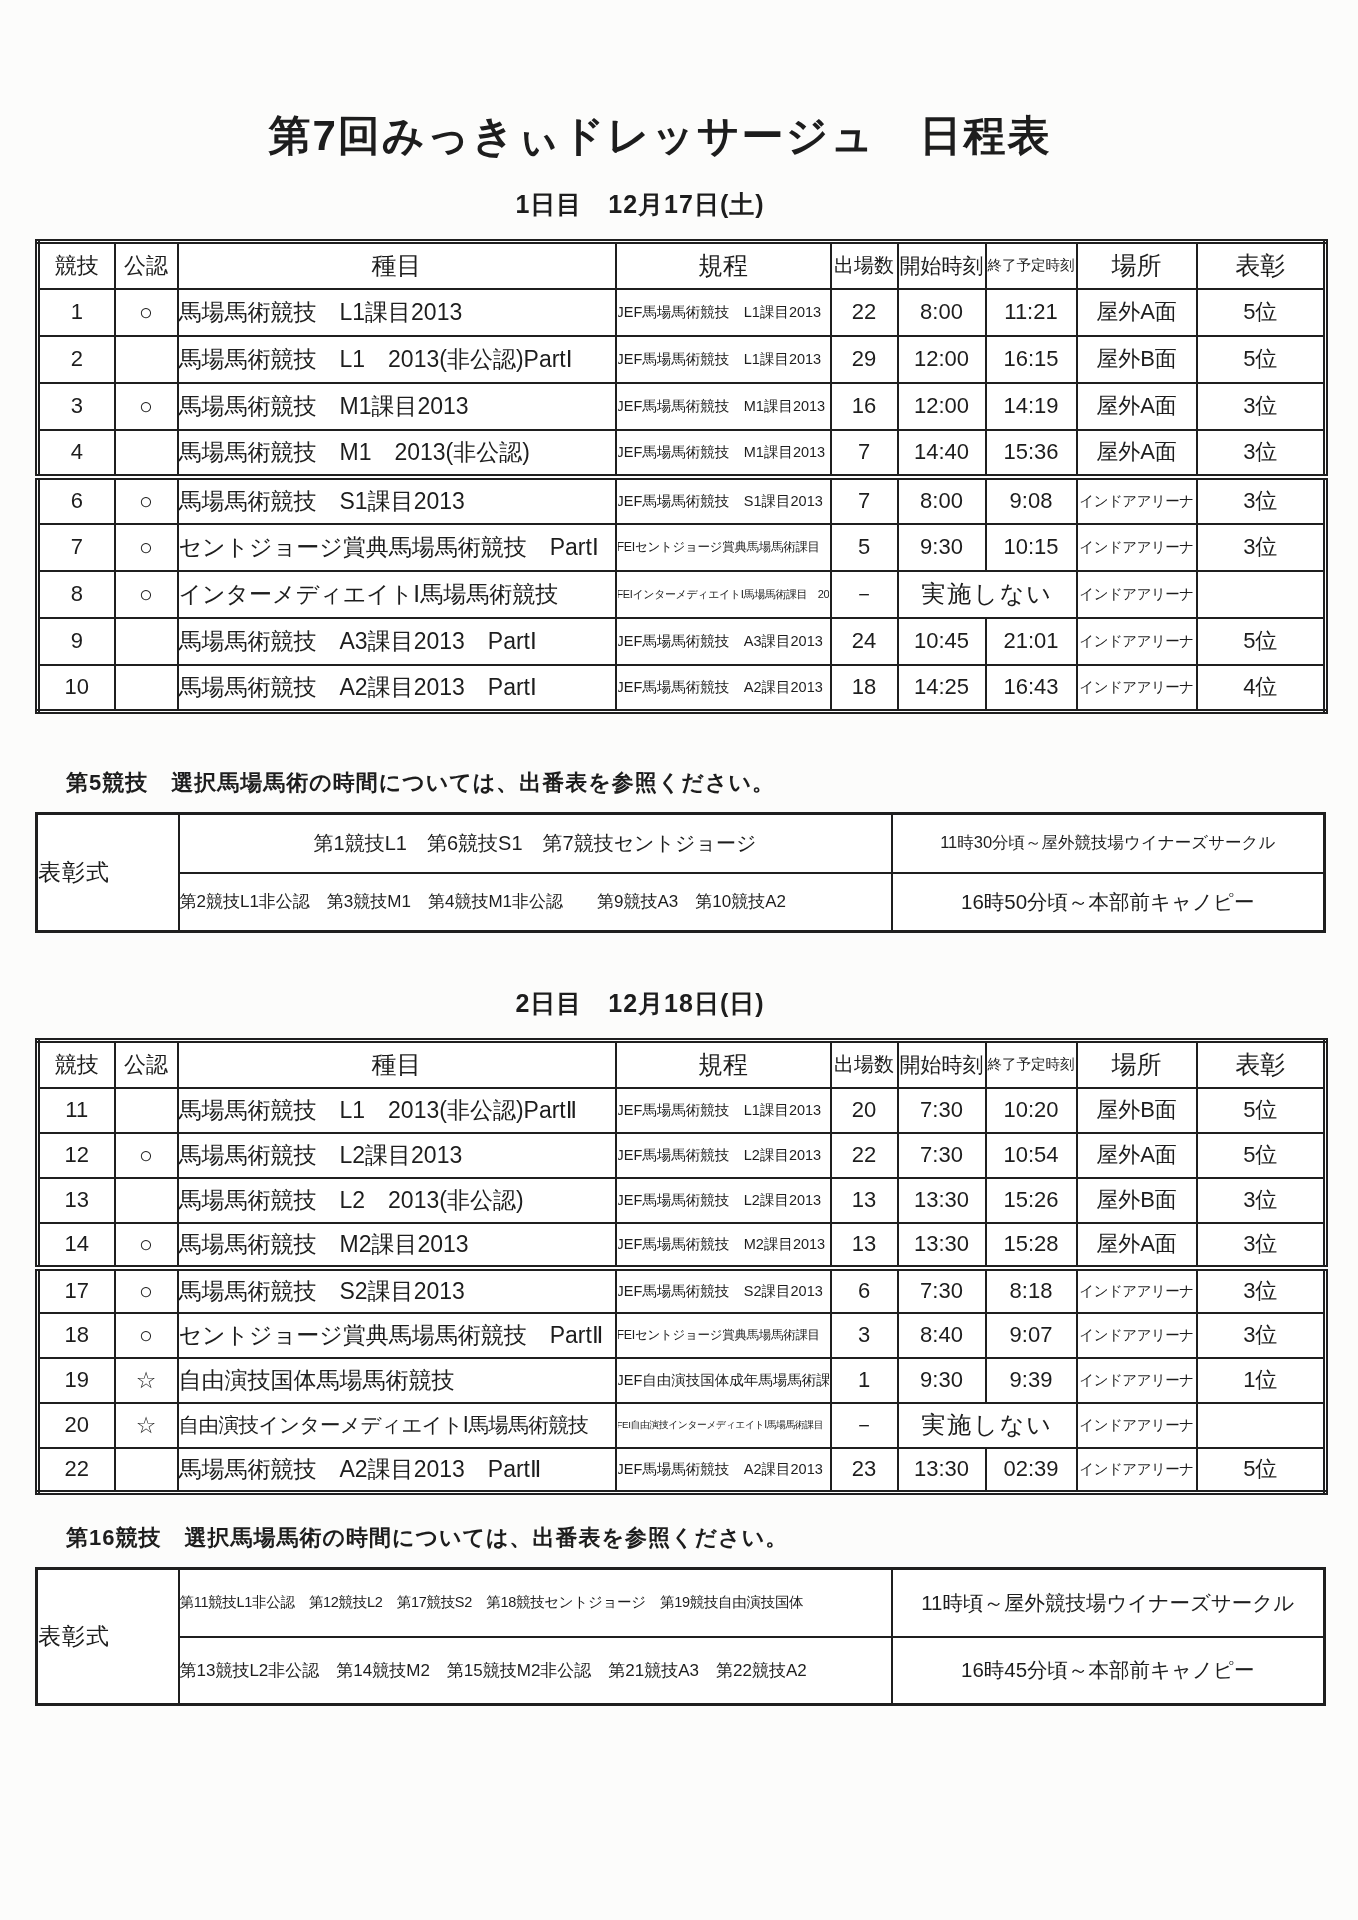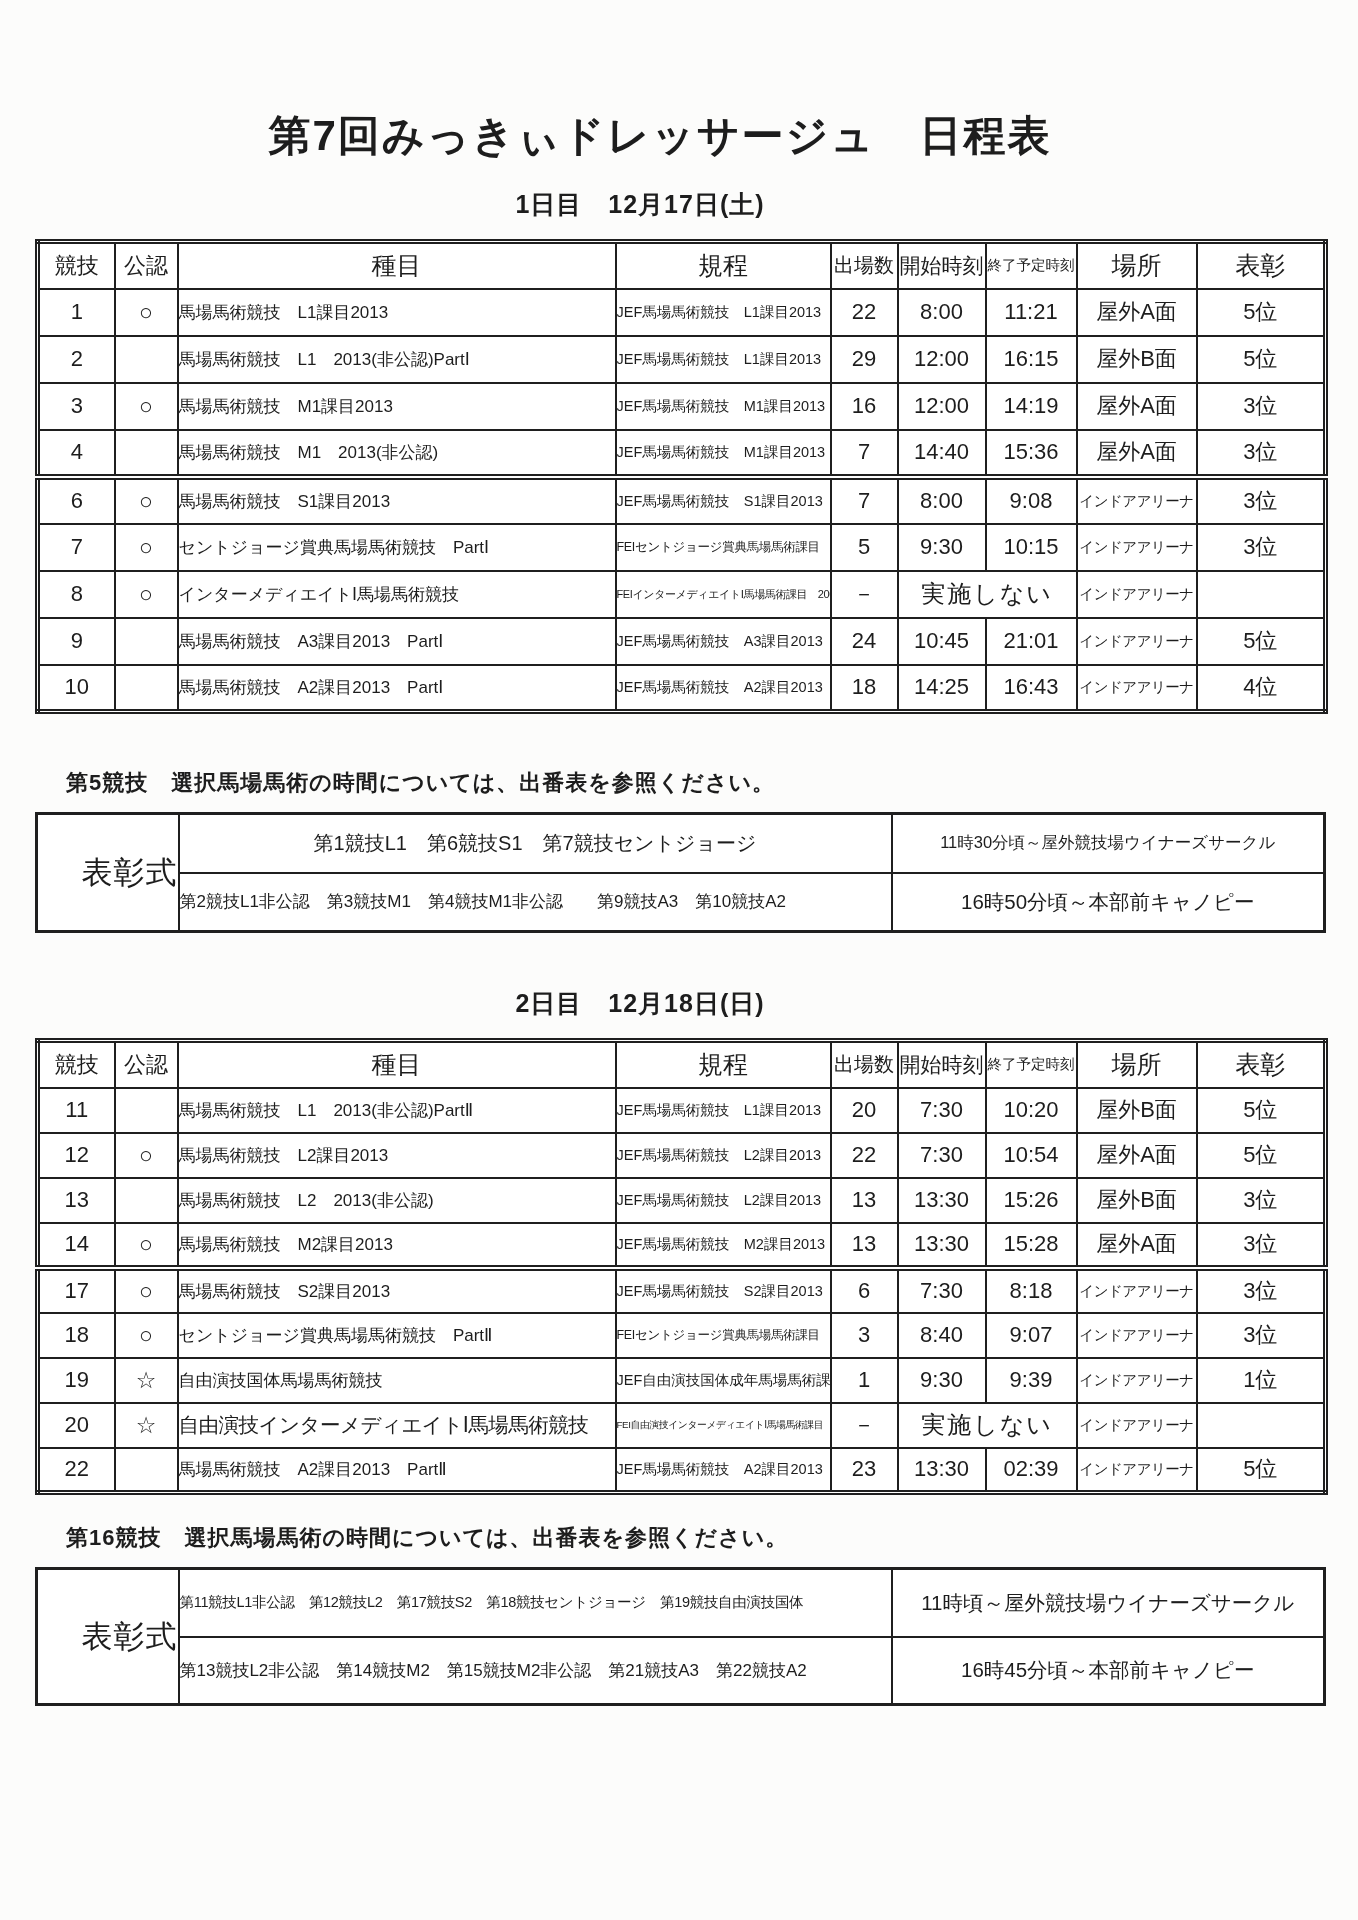--- a/index.html
+++ b/index.html
@@ -39,23 +39,23 @@
   tr.sep td { border-top:6px double #1f1f1f; }
 
   .h0,.h1 { font-size:22px; }
   .h2,.h3,.h7,.h8 { font-size:25px; }
   .h4 { font-size:20px; }
   .h5 { font-size:21px; }
   .h6 { font-size:14.5px; }
 
   .c-no   { font-size:22px; text-align:center; }
   .c-cert { font-size:23px; text-align:center; }
-  .c-event{ font-size:17px; text-align:left; padding:0 4px 0 11px; }
+  .c-event{ font-size:23px; text-align:left; padding:0 4px 0 11px; }
   .c-event.long { font-size:20.5px; letter-spacing:-0.5px; }
-  .c-rule { font-size:14.5px; text-align:left; padding:0 2px 0 7px; }
+  .c-rule { font-size:14.5px; text-align:left; padding:0 2px 0 7px;border-radius:9px; }
   .c-rule.sm  { font-size:12.5px; letter-spacing:-0.3px; }
   .c-rule.xs  { font-size:11px;   letter-spacing:-0.4px; }
   .c-rule.xxs { font-size:9.8px;  letter-spacing:-0.4px; }
   .c-num  { font-size:22px; text-align:center; }
   .c-status { font-size:24px; text-align:center; letter-spacing:2px; }
   .c-venue{ font-size:22px; text-align:center; }
   .c-venue.sm { font-size:14.5px; letter-spacing:-0.5px; }
 
   .note {
     font-size:22px; font-weight:700; letter-spacing:1px;
@@ -65,21 +65,21 @@
 
   table.ctable {
     border-collapse:collapse; table-layout:fixed;
     width:1288px; margin:14px 0 0 35px;
     background:#fff;
     border:3px solid #1f1f1f;
   }
   table.ctable td { border:2px solid #1f1f1f; padding:0; overflow:hidden; white-space:nowrap; }
   #day1-ceremony td { height:59px; }
   #day2-ceremony td { height:68px; }
-  .cer-label { font-size:31px; text-align:right; letter-spacing:1px; }
+  .cer-label { font-size:23px; text-align:left; letter-spacing:1px; }
   .cer-events { padding:0 8px; }
   .cer-events.big  { font-size:20px;   text-align:center; }
   .cer-events.mid  { font-size:17px;   text-align:left; }
   .cer-events.smll { font-size:14.5px; text-align:left; letter-spacing:-0.3px; }
   .cer-time { text-align:center; padding:0 4px; }
   .cer-time.big  { font-size:20.5px; }
   .cer-time.smll { font-size:16.5px; }
 </style>
 </head>
 <body>

